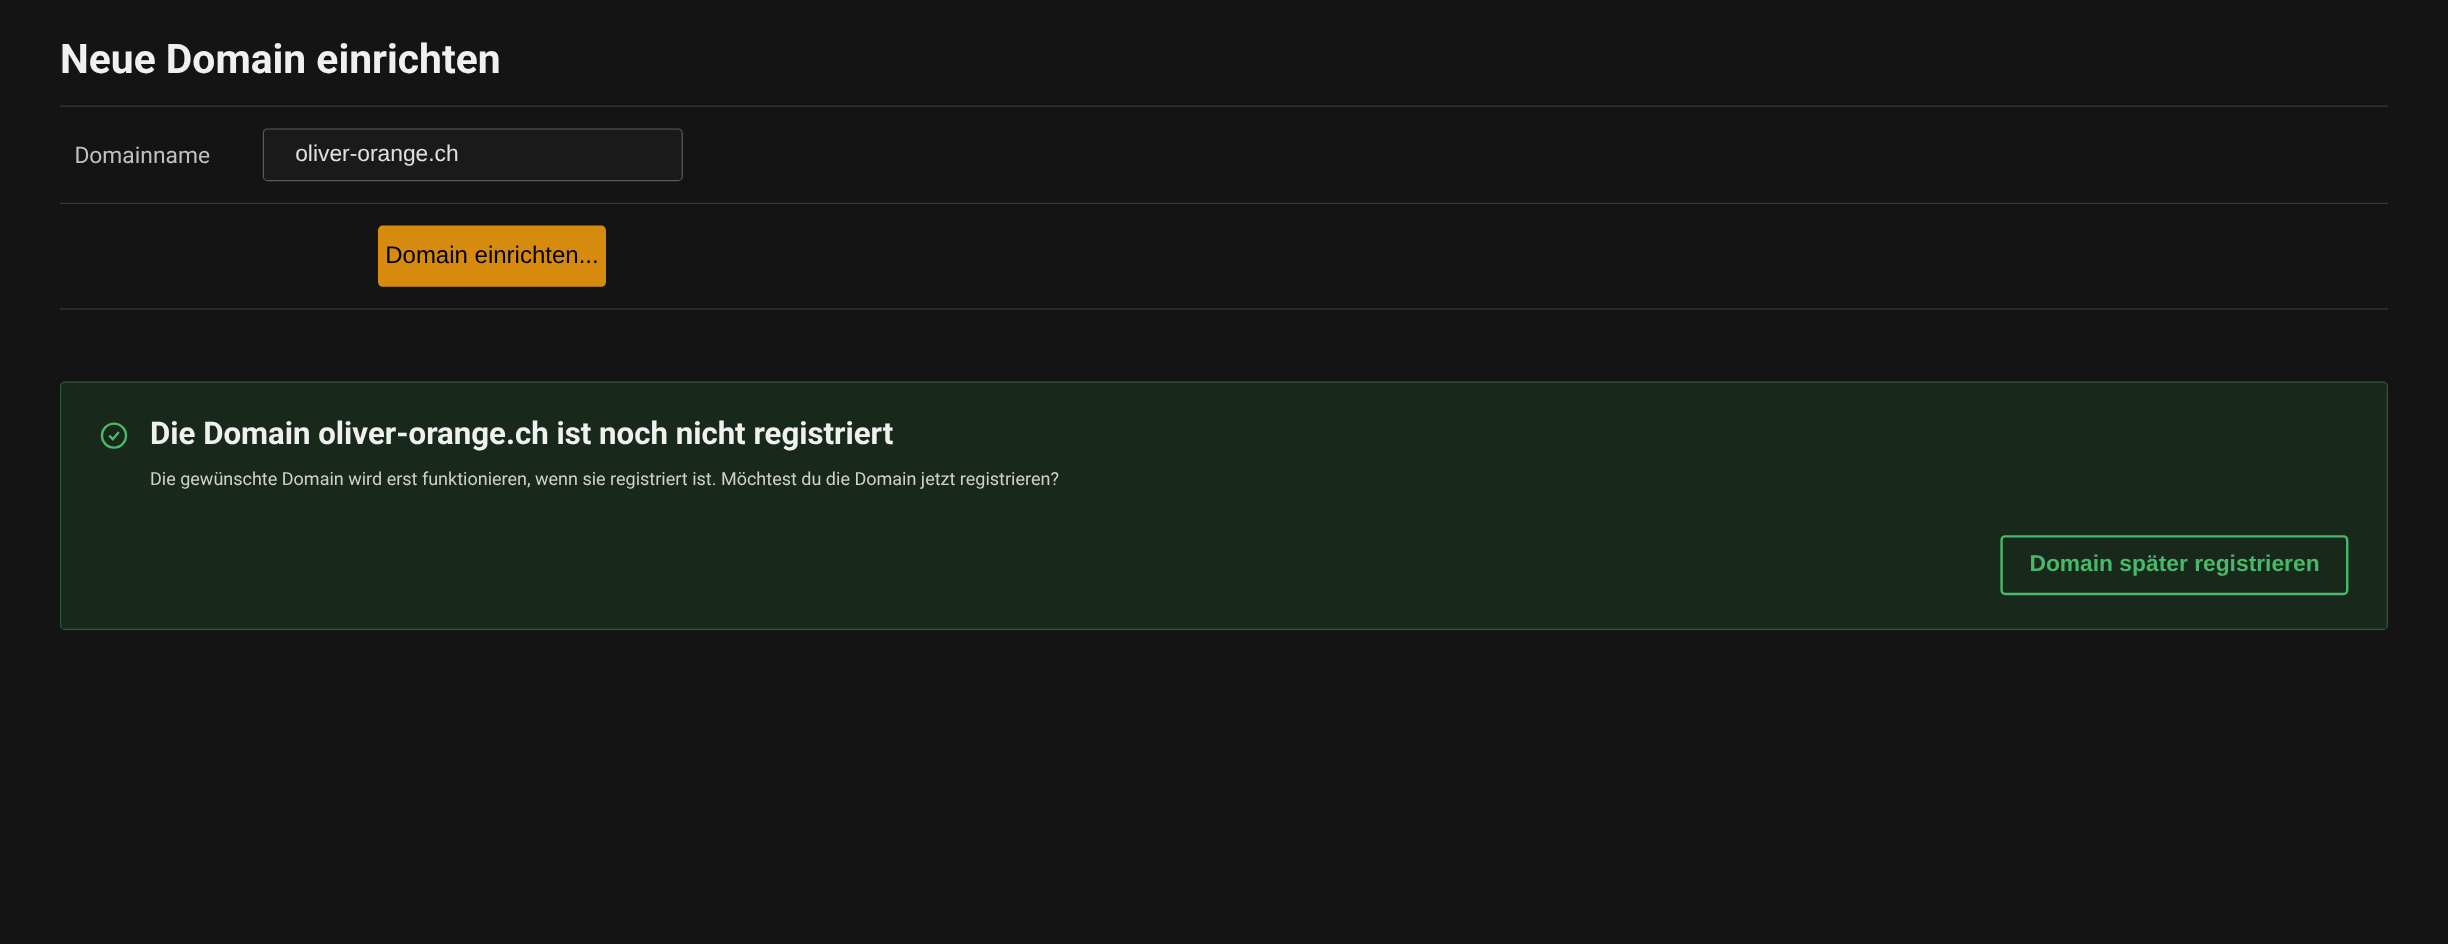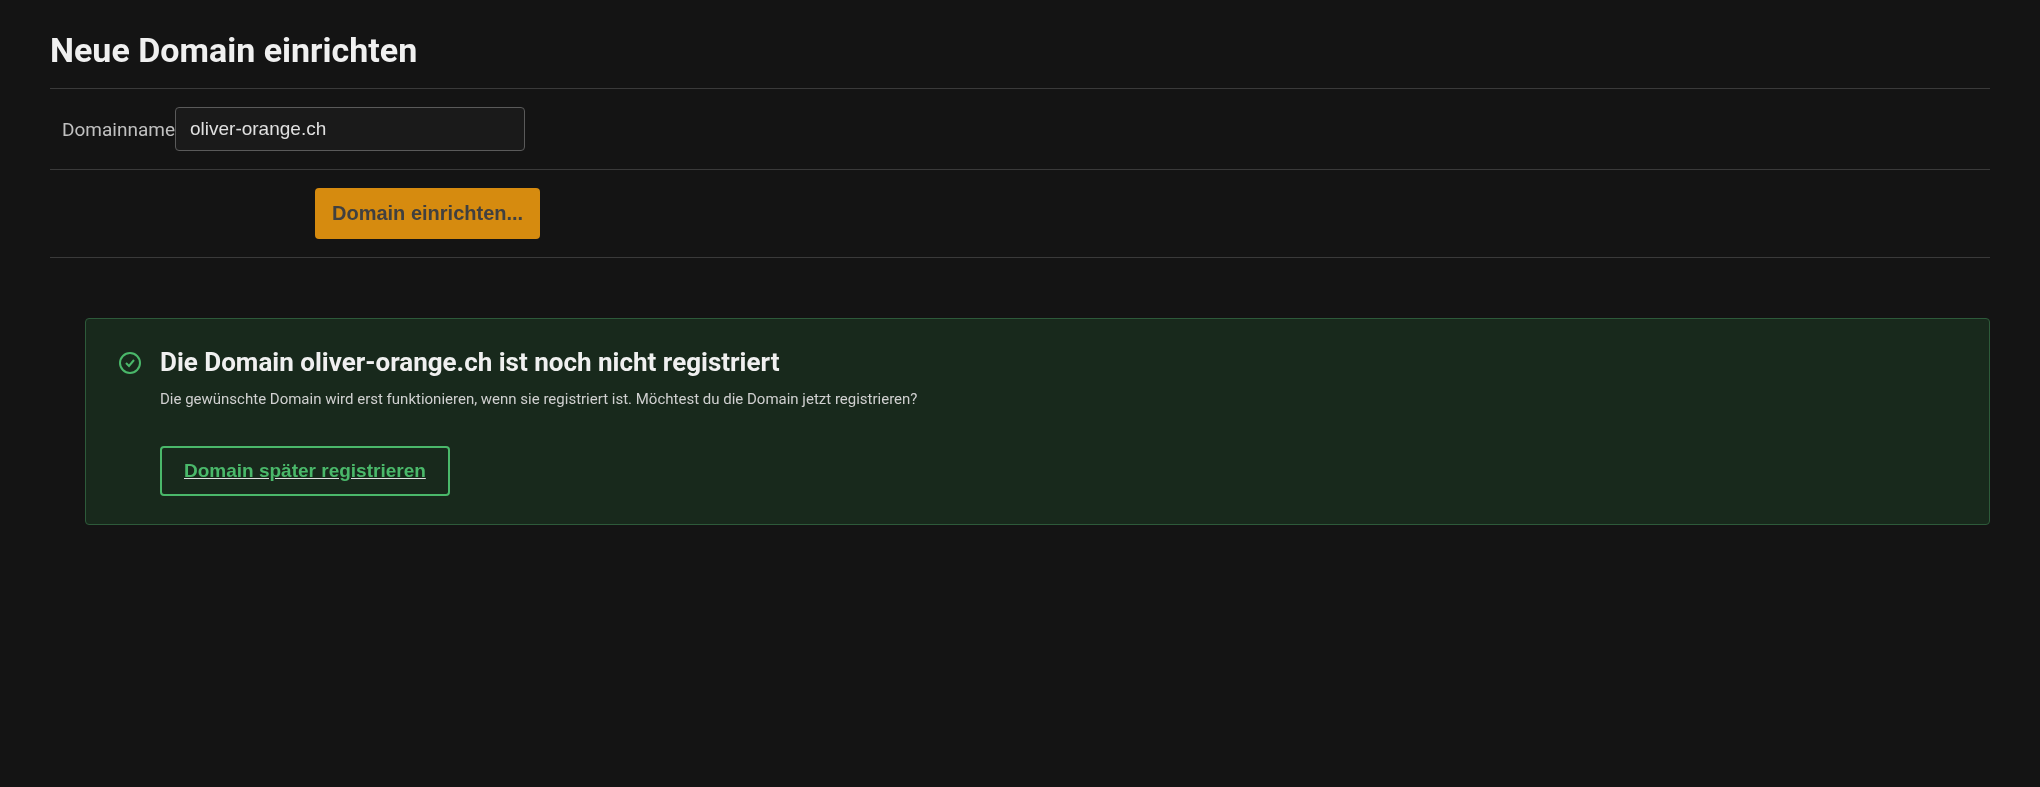--- a/index.html
+++ b/index.html
@@ -30,46 +30,46 @@
       color: #c0c0c0;
       font-size: 19px;
       padding-left: 12px;
     }
     .text-input {
       background-color: #1a1a1a;
       border: 1px solid #5a5a5a;
       border-radius: 4px;
       color: #e0e0e0;
       font-size: 19px;
-      padding: 10px 14px;
+      padding: 10px 26px;
       width: 350px;
+      margin-left: 44px;
     }
     .button-row {
       padding: 18px 0 18px 265px;
       border-bottom: 1px solid #3a3a3a;
     }
     .btn-primary {
       background-color: #d68b0f;
       border: none;
       border-radius: 4px;
-      color: #404040;
+      color: #000000;
       font-size: 20px;
-      font-weight: 700;
-      padding: 14px 17px;
+      font-weight: 400;
+      padding: 14px 6px;
       cursor: pointer;
     }
     .alert-box {
       margin-top: 60px;
       background-color: #18291c;
       border: 1px solid #2d5a3a;
       border-radius: 4px;
       padding: 28px 32px;
       display: flex;
       gap: 18px;
-      margin-left: 35px;
     }
     .alert-icon-wrap {
       flex-shrink: 0;
       padding-top: 4px;
     }
     .alert-icon-wrap svg {
       width: 24px;
       height: 24px;
       stroke: #4ab86a;
       fill: none;
@@ -85,23 +85,22 @@
       margin-bottom: 12px;
     }
     .alert-description {
       font-size: 15px;
       color: #d0d0d0;
       margin-bottom: 36px;
       line-height: 1.4;
     }
     .alert-actions {
       display: flex;
-      justify-content: space-between;
+      justify-content: flex-end;
       align-items: center;
-      text-decoration: underline;
     }
     .btn-outline-green {
       background-color: transparent;
       border: 2px solid #4ab86a;
       border-radius: 4px;
       color: #4ab86a;
       font-size: 19px;
       font-weight: 700;
       padding: 12px 22px;
       cursor: pointer;

